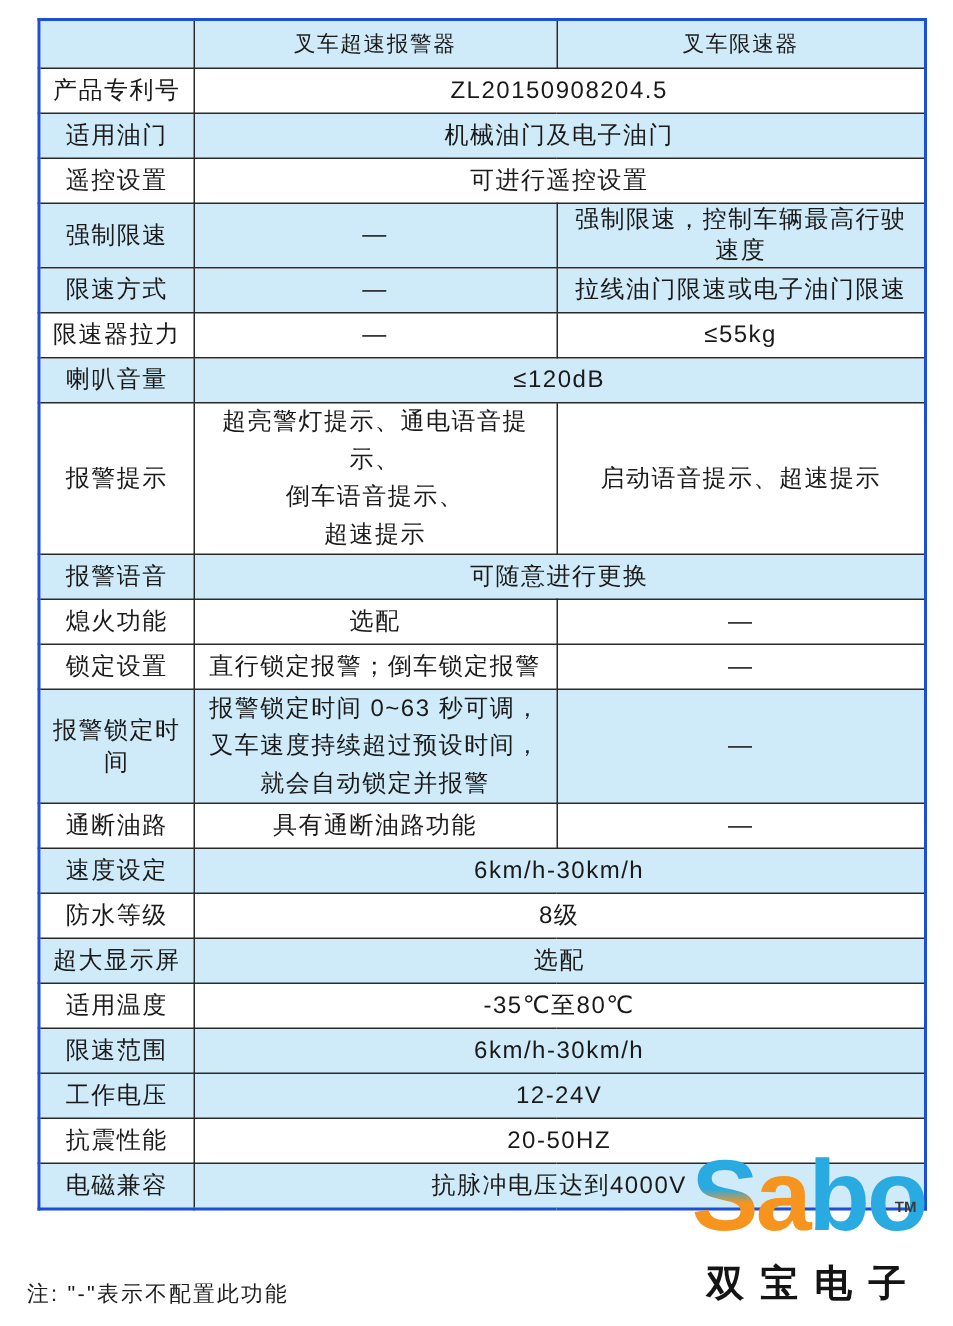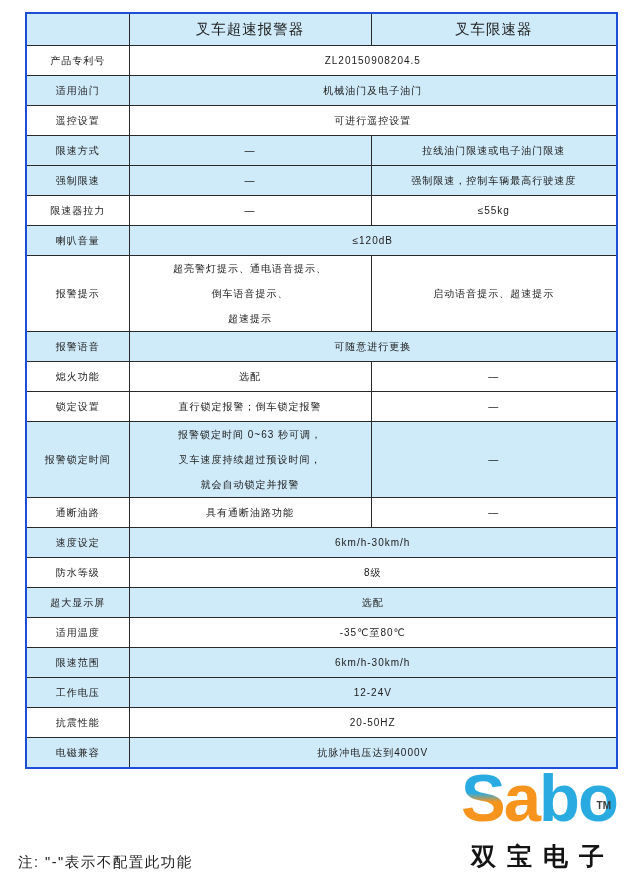--- a/index.html
+++ b/index.html
@@ -22,21 +22,21 @@
     border-collapse: collapse;
     table-layout: fixed;
     border: 2px solid #1d4ed8;
     z-index: 1;
   }
   table.spec td, table.spec th {
     border: 1px solid #2a2a2a;
     height: 29px;
     text-align: center;
     vertical-align: middle;
-    font-size: 10px;
+    font-size: 16px;
     font-weight: 400;
     letter-spacing: 1px;
     padding: 0 4px;
     overflow: hidden;
   }
   table.spec thead th { height: 31px; font-size: 14.5px; }
   .col-label { width: 103px; }
   .col-alarm { width: 242px; }
   .col-limit { width: 246px; }
   .bg-blue  { background: #cfeaf8; }
@@ -123,28 +123,28 @@
         </tr>
         <tr class="bg-blue">
           <td>适用油门</td>
           <td colspan="2">机械油门及电子油门</td>
         </tr>
         <tr class="bg-white">
           <td>遥控设置</td>
           <td colspan="2">可进行遥控设置</td>
         </tr>
         <tr class="bg-blue">
+          <td>强制限速</td>
+          <td>—</td>
+          <td>强制限速，控制车辆最高行驶速度</td>
+        </tr>
+        <tr class="bg-blue">
           <td>限速方式</td>
           <td>—</td>
           <td>拉线油门限速或电子油门限速</td>
-        </tr>
-        <tr class="bg-blue">
-          <td>强制限速</td>
-          <td>—</td>
-          <td>强制限速，控制车辆最高行驶速度</td>
         </tr>
         <tr class="bg-white">
           <td>限速器拉力</td>
           <td>—</td>
           <td>≤55kg</td>
         </tr>
         <tr class="bg-blue">
           <td>喇叭音量</td>
           <td colspan="2">≤120dB</td>
         </tr>

